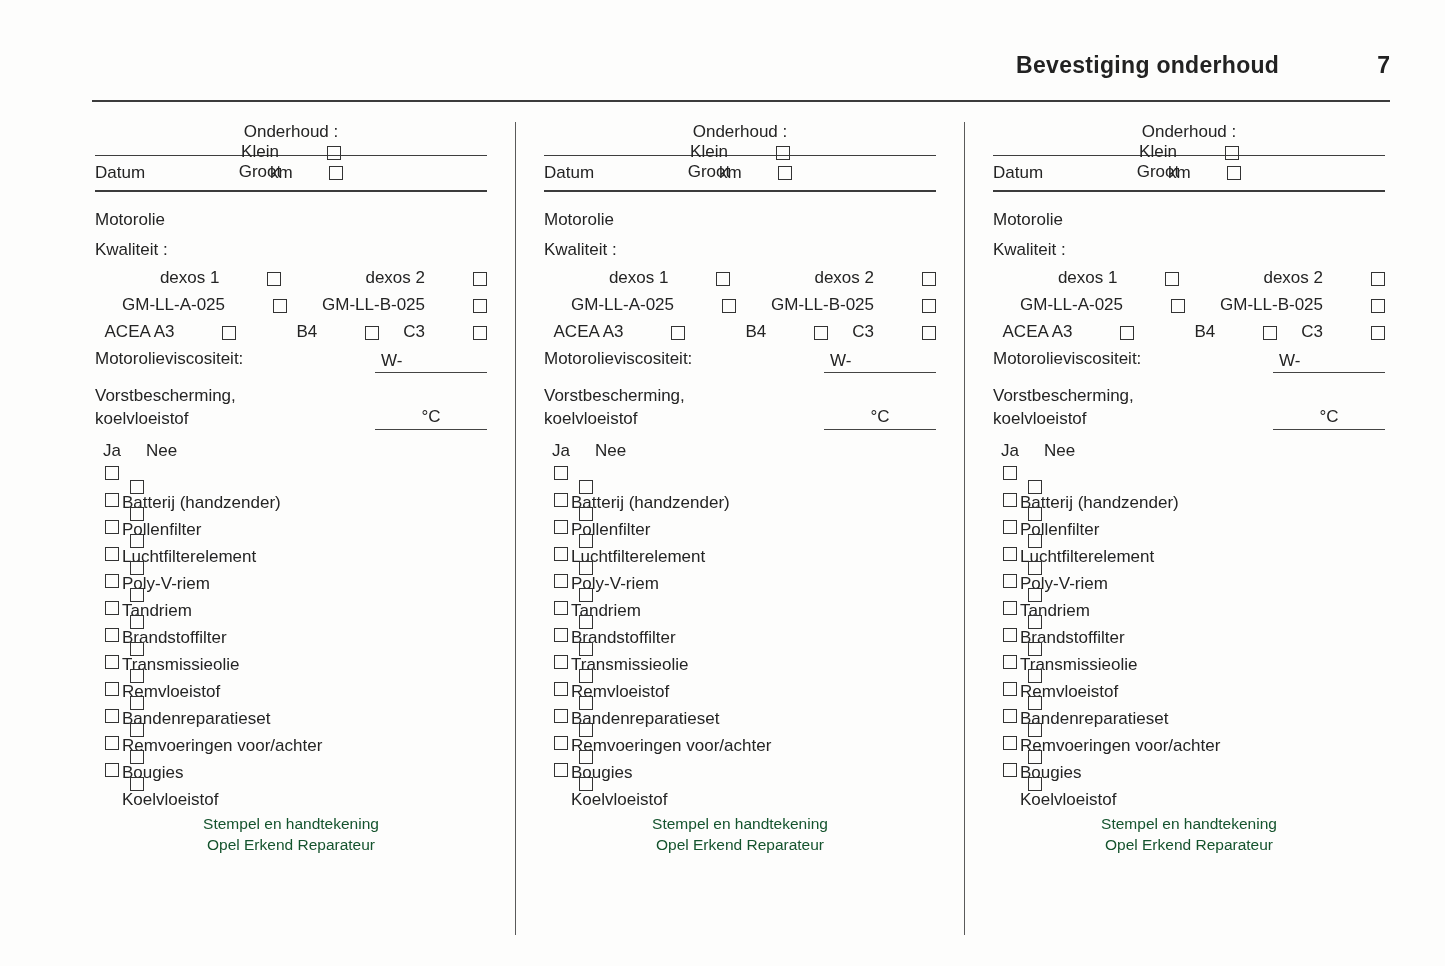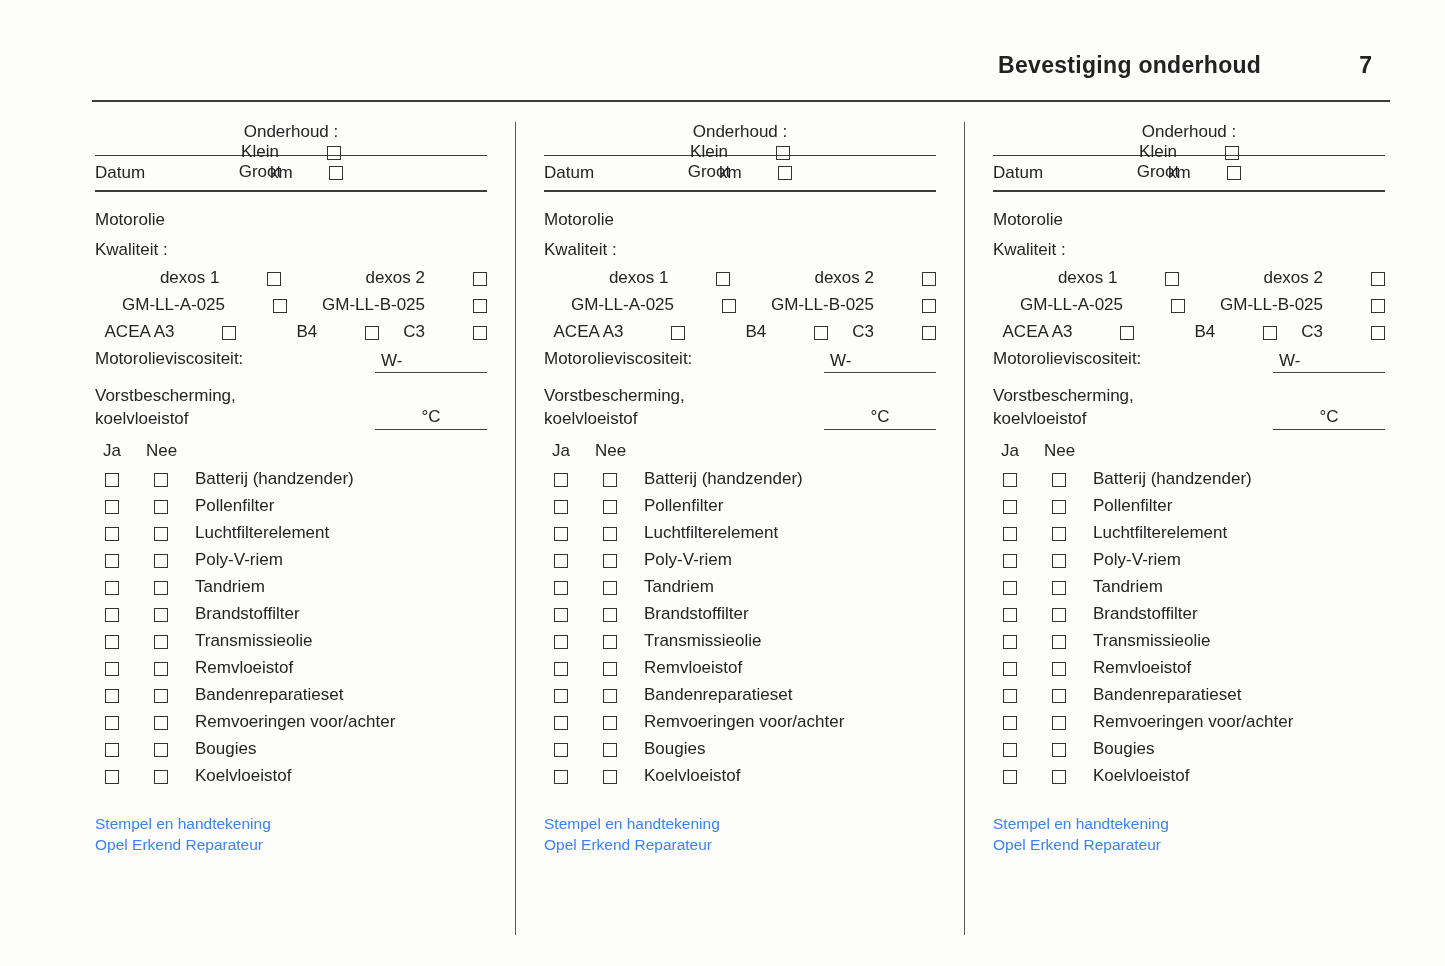--- a/index.html
+++ b/index.html
@@ -10,21 +10,21 @@
     color:#242424;
   }
   .page {
     position:relative;
     width:1445px; height:966px;
     background:#fdfdfc;
     overflow:hidden;
   }
   
   .header-row {
-    position:absolute; top:52px; left:77px; width:1295px;
+    position:absolute; top:52px; left:95px; width:1295px;
     display:flex; justify-content:flex-end; align-items:baseline;
   }
   .title { font-size:23px; font-weight:bold; color:#222; letter-spacing:0.3px; }
   .pagenum { font-size:23px; font-weight:bold; color:#222; margin-left:98px; }
   .header-rule {
     position:absolute; top:100px; left:92px; width:1298px; height:2px;
     background:#3c3c3c;
   }
   
   .columns {
@@ -72,28 +72,28 @@
   .vorst-labels { line-height:23px; }
   .temp-blank {
     margin-left:auto; width:112px; border-bottom:1px solid #444;
     align-self:flex-end; text-align:center; padding-bottom:2px;
   }
 
   .janee-row { margin-top:7px; height:28px; display:flex; align-items:center; }
   .ja-label { margin-left:8px; }
   .nee-label { margin-left:25px; }
 
-  .check-row { height:27px; display:flex; align-items:center; }
+  .check-row { height:27px; display:flex; align-items:flex-start;flex-direction:column; }
   .check-row .cb-ja { margin-left:10px; }
   .check-row .cb-nee { margin-left:35px; }
   .check-label { margin-left:27px; white-space:nowrap; }
 
   .stamp {
-    margin-top:24px; 
-    color:#3b82f6; font-size:15.5px; line-height:21px;
+    margin-top:24px; text-align:center;
+    color:#14532d; font-size:15.5px; line-height:21px;
   }
 </style>
 </head>
 <body>
 
 <div class="page">
   <div class="header-row">
     <span class="title">Bevestiging onderhoud</span>
     <span class="pagenum">7</span>
   </div>

